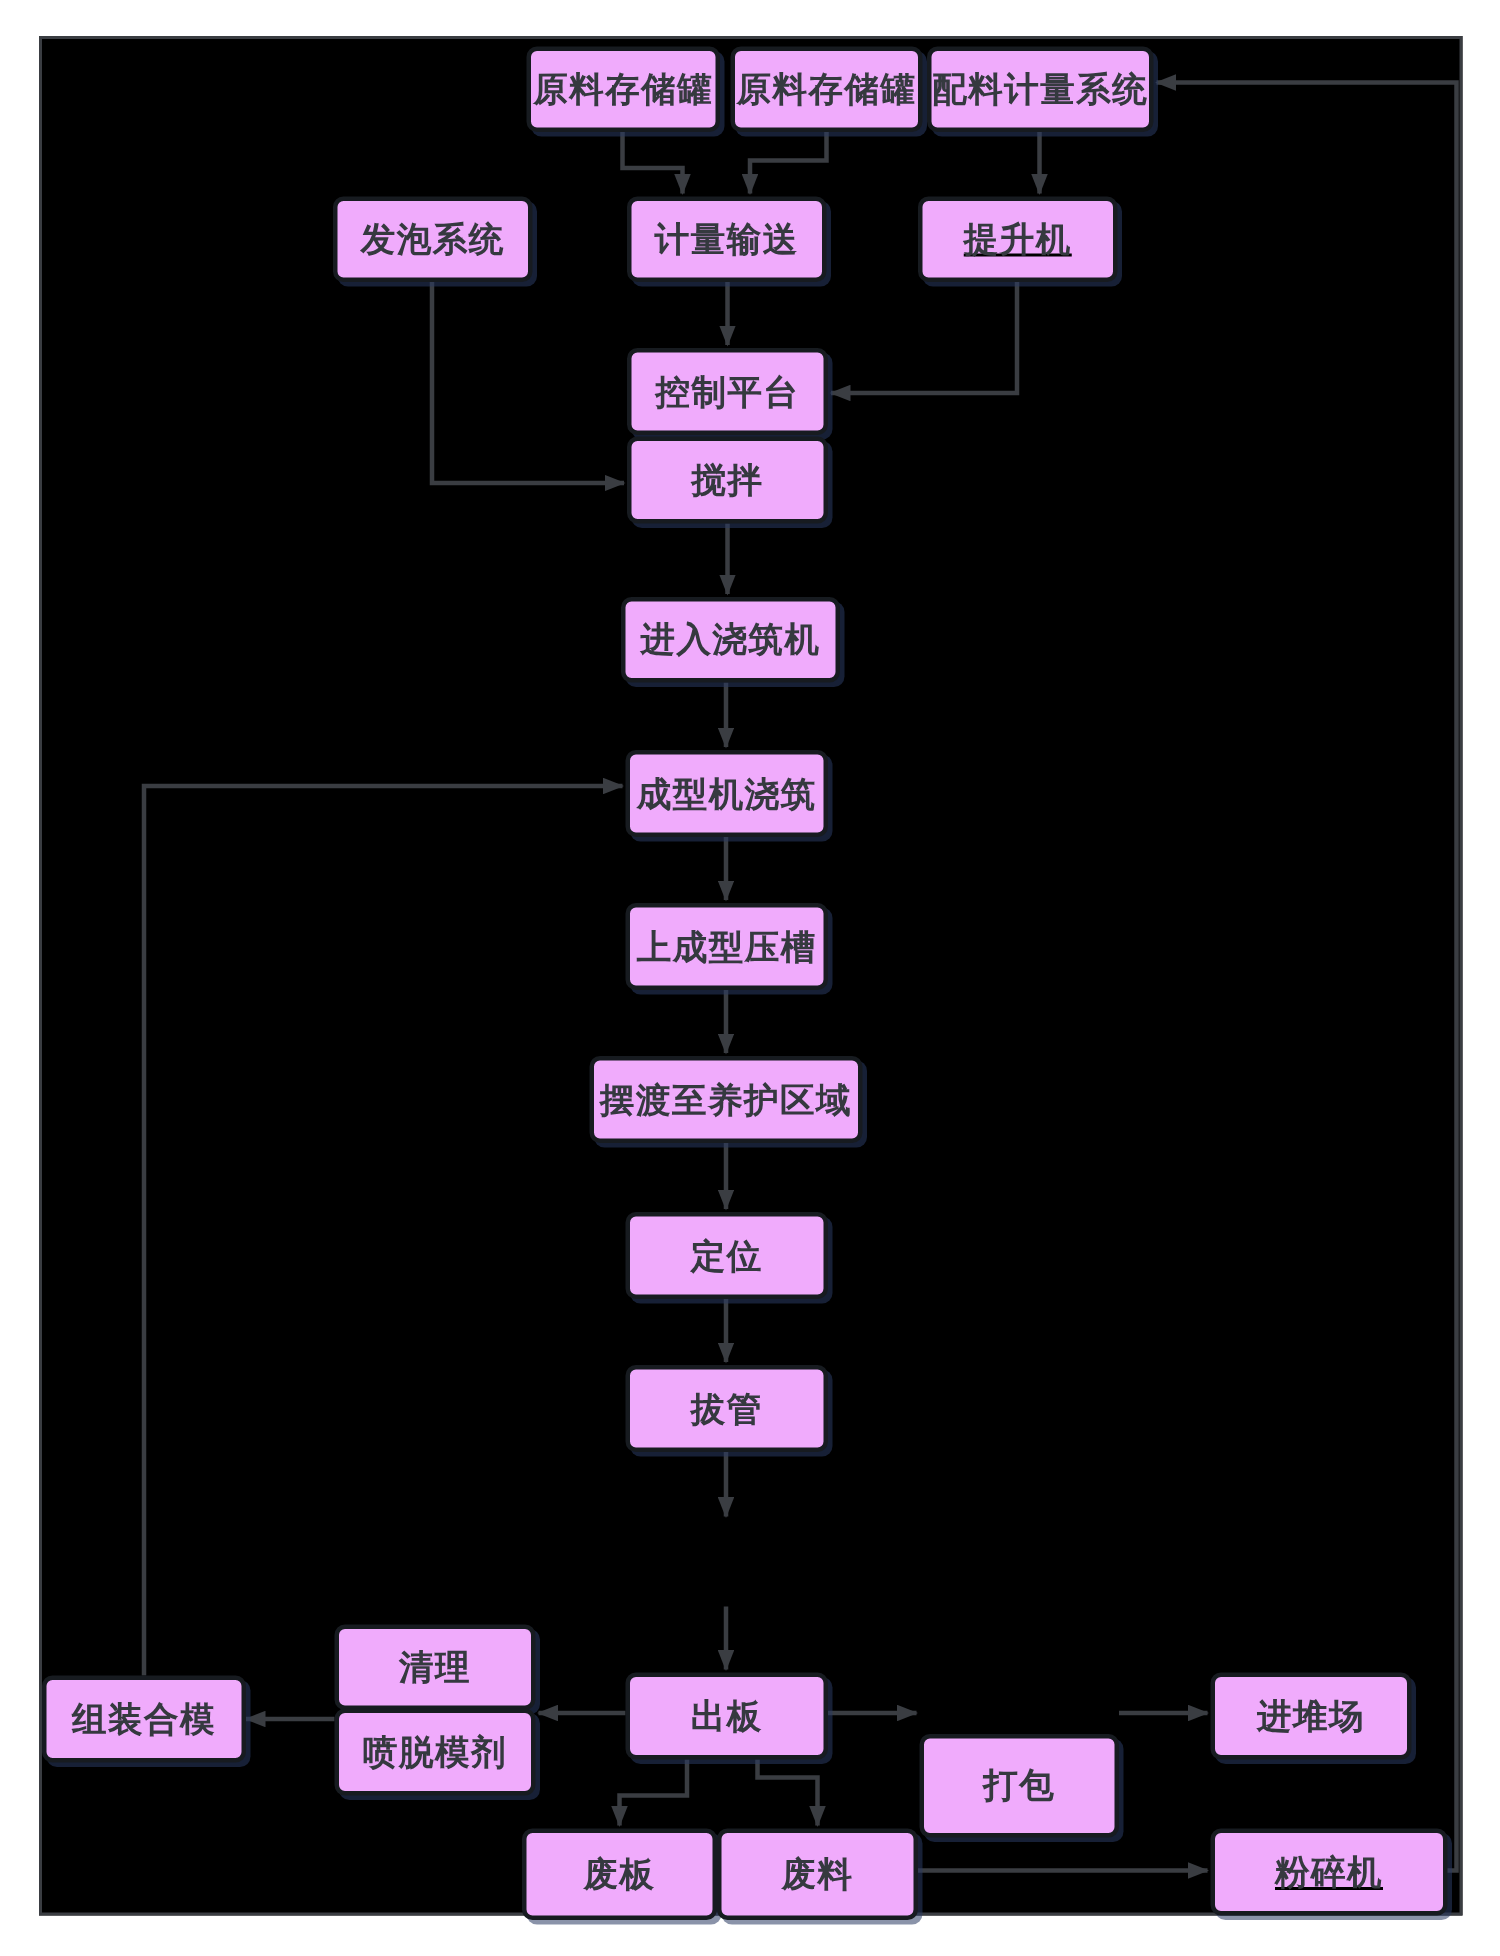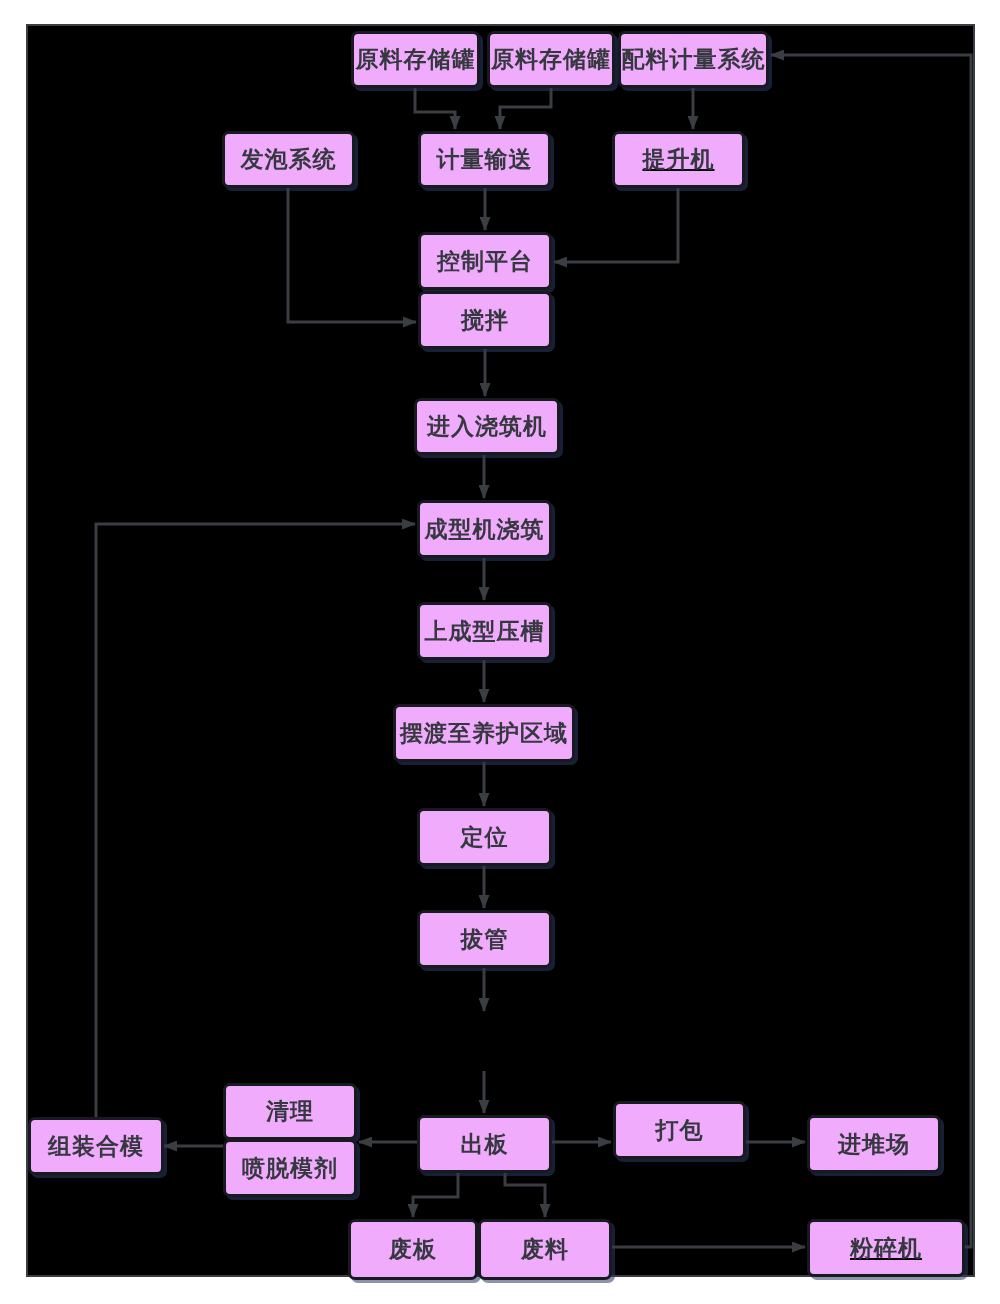--- a/index.html
+++ b/index.html
@@ -136,21 +136,21 @@
   <div class="node" style="left:223px; top:1083px; width:134px; height:57px;">
       <span>清理</span>
     </div>
   <div class="node" style="left:223px; top:1139px; width:134px; height:58px;">
       <span>喷脱模剂</span>
     </div>
   <div class="node" style="left:28px;  top:1117px; width:136px; height:58px;">
       <span>组装合模</span>
     </div>
 
-  <div class="node" style="left:613px; top:1101px; width:133px; height:58px;">
+  <div class="node" style="left:613px; top:1156px; width:133px; height:69px;">
       <span>打包</span>
     </div>
   <div class="node" style="left:807px; top:1115px; width:134px; height:58px;">
       <span>进堆场</span>
     </div>
 
   <div class="node" style="left:348px; top:1219px; width:130px; height:61px;">
       <span>废板</span>
     </div>
   <div class="node" style="left:478px; top:1219px; width:134px; height:61px;">

